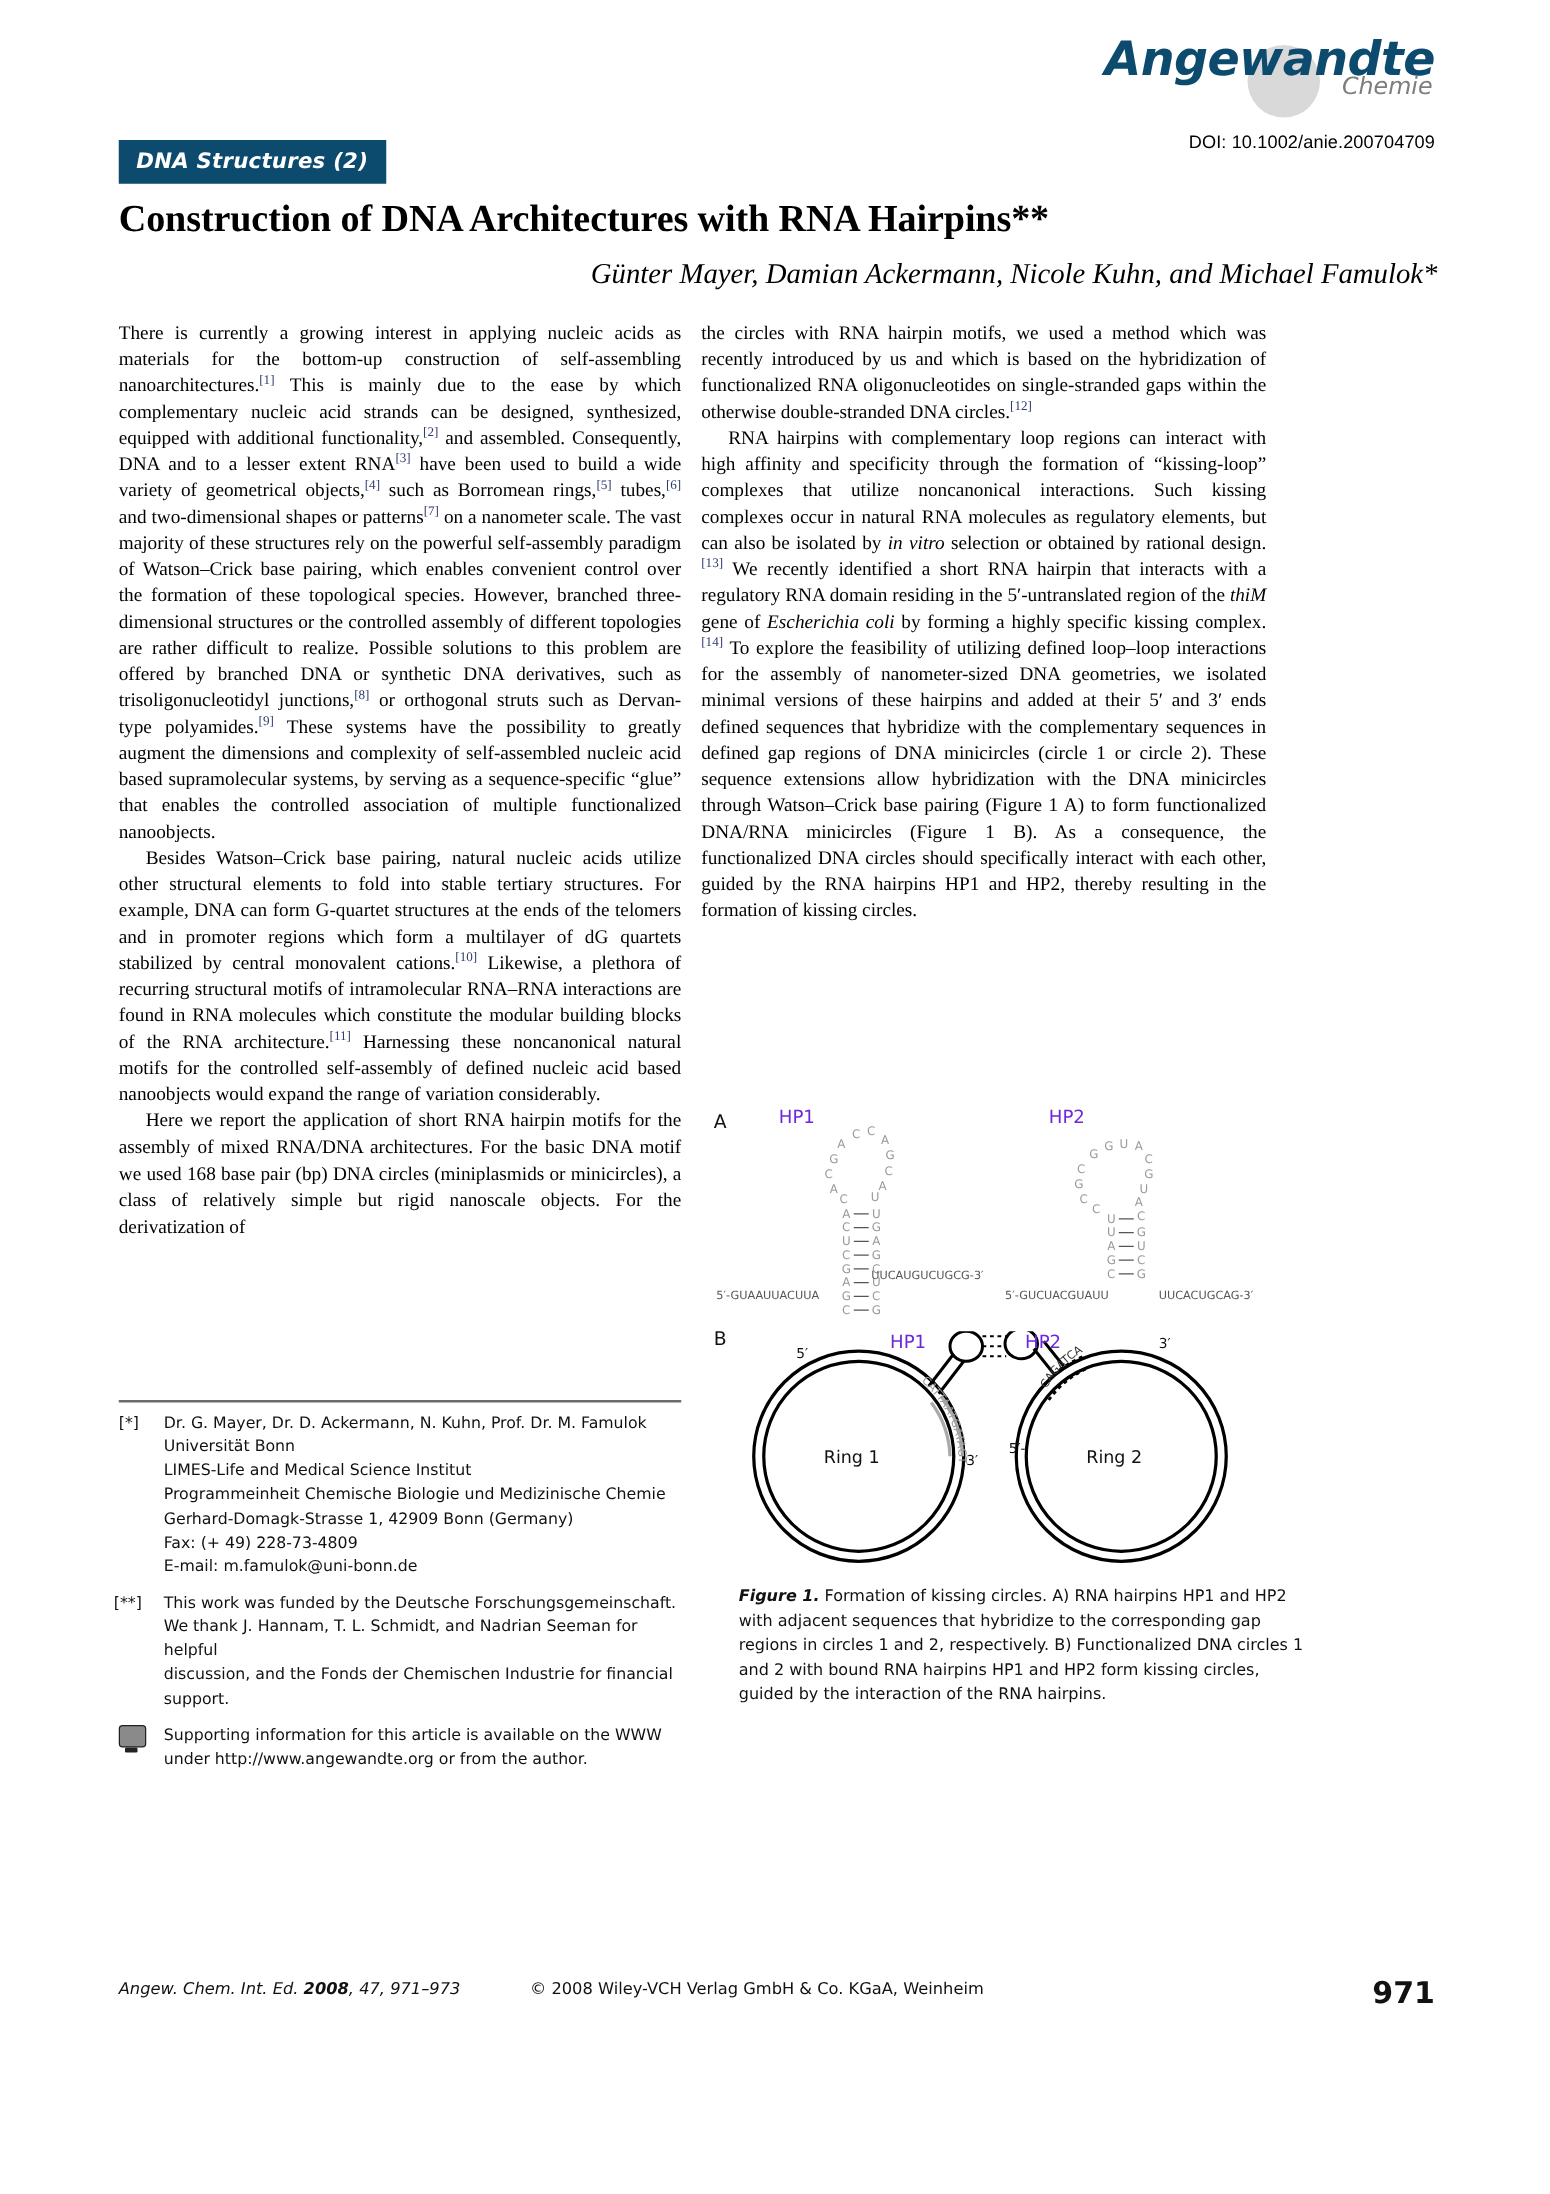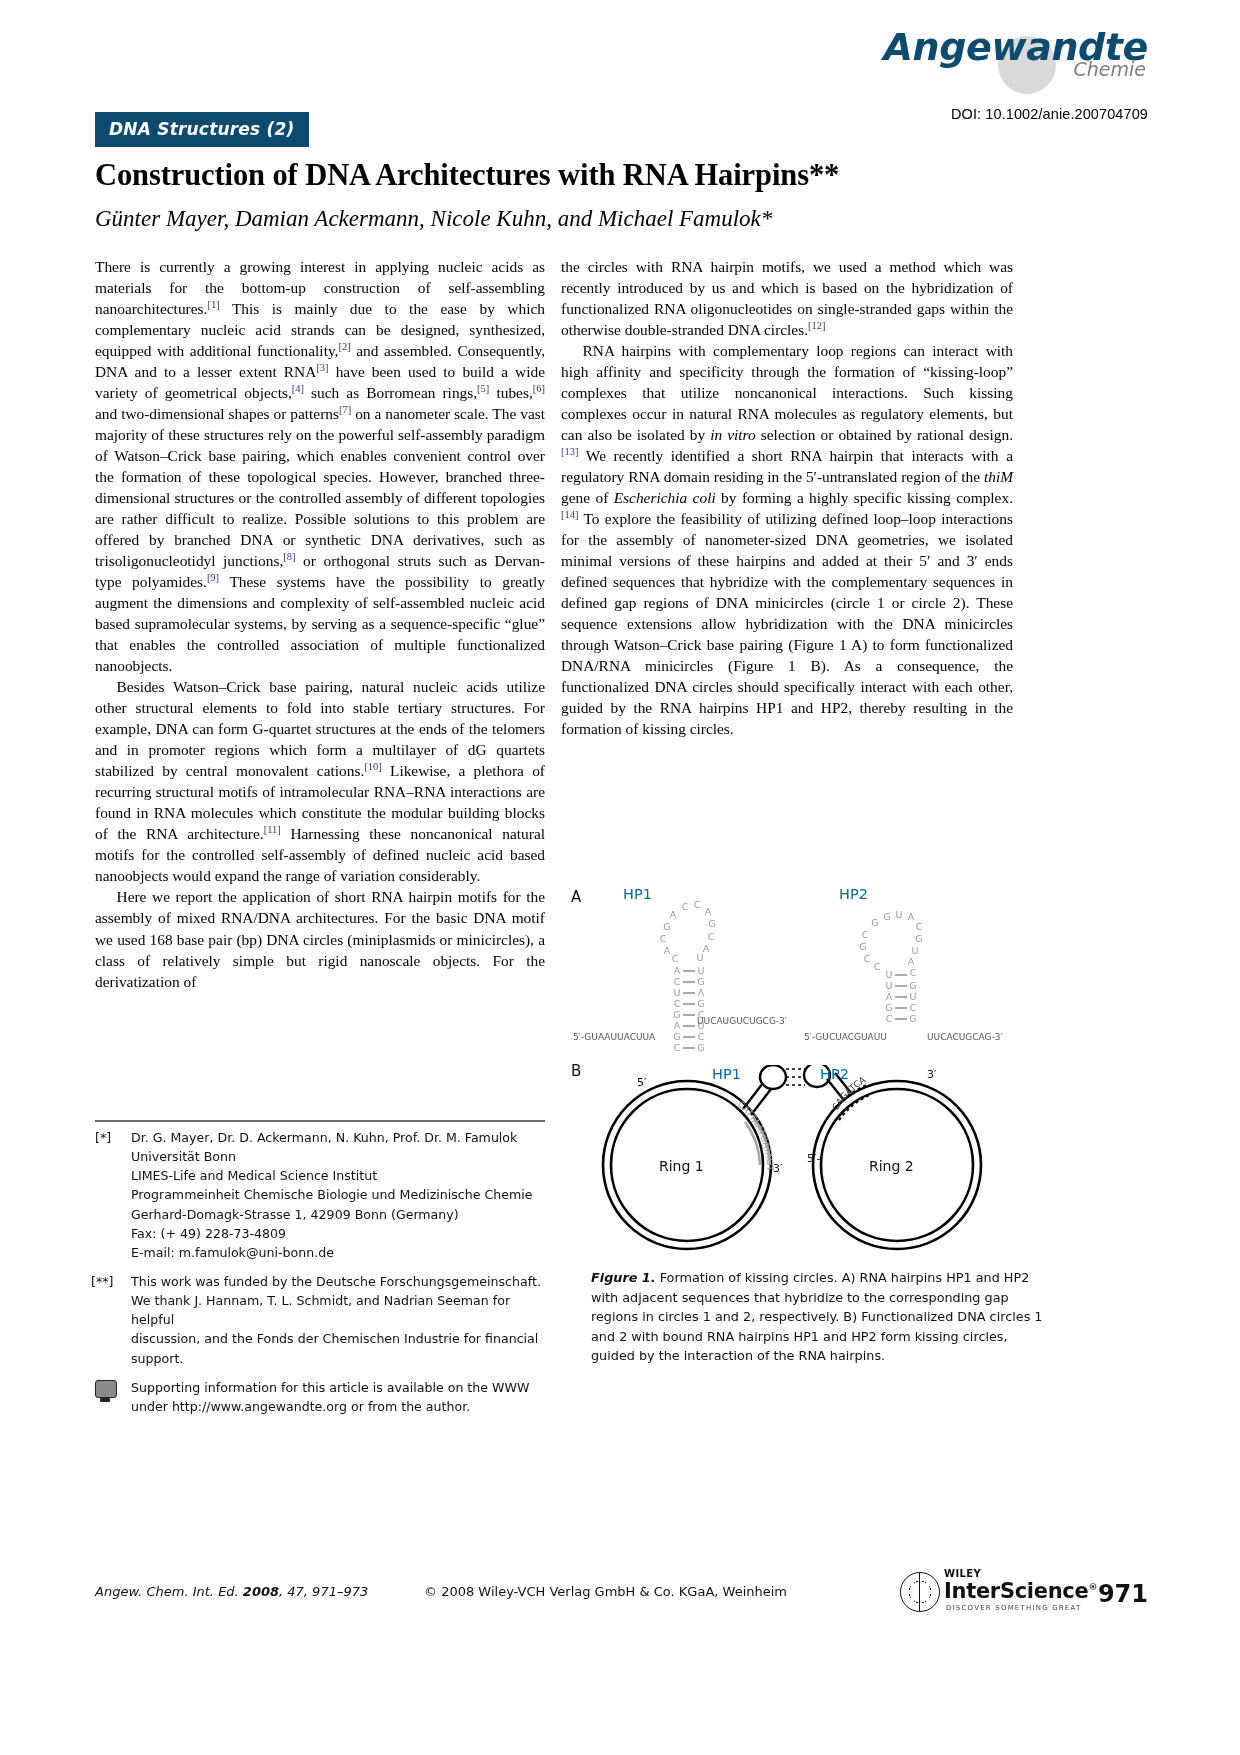--- a/index.html
+++ b/index.html
@@ -101,20 +101,21 @@
   }
   .article-authors {
     position: absolute;
     left: 95px;
     top: 205px;
     width: 1055px;
     font-family: "Liberation Serif", serif;
     font-style: italic;
     font-size: 23px;
     line-height: 1.2;
+    text-align: right;
   }
 
   
   .col {
     position: absolute;
     width: 450px;
     font-size: 15.4px;
     line-height: 1.365;
     text-align: justify;
     text-justify: inter-word;
@@ -201,21 +202,21 @@
   .fig-panel-label {
     position: absolute;
     font-family: "DejaVu Sans", sans-serif;
     font-size: 15px;
     color: #111;
   }
   .fig-hp-label {
     position: absolute;
     font-family: "DejaVu Sans", sans-serif;
     font-size: 14.5px;
-    color: #0369a1;
+    color: #6d28d9;
   }
   .fig-seq {
     position: absolute;
     font-family: "DejaVu Sans", sans-serif;
     font-size: 9px;
     color: #555;
     white-space: nowrap;
   }
   .fig-ring-label {
     position: absolute;
@@ -551,23 +552,17 @@
   </div>
 
   <div class="figure-caption">
     <span class="fig-num">Figure 1.</span><span> Formation of kissing circles. A) RNA hairpins HP1 and HP2 with adjacent sequences that hybridize to the corresponding gap regions in circles 1 and 2, respectively. B) Functionalized DNA circles 1 and 2 with bound RNA hairpins HP1 and HP2 form kissing circles, guided by the interaction of the RNA hairpins.</span>
   </div>
 
   <div class="footer">
     <div class="footer-cite"><span>Angew. Chem. Int. Ed. </span><b>2008</b><span>, 47, 971–973</span></div>
     <div class="footer-copy">© 2008 Wiley-VCH Verlag GmbH &amp; Co. KGaA, Weinheim</div>
 
-    <div class="interscience">
-      <div class="is-globe"></div>
-      <div class="is-wiley">WILEY</div>
-      <div class="is-name"><span>InterScience</span><span class="is-reg">®</span></div>
-      <div class="is-tag">DISCOVER SOMETHING GREAT</div>
-    </div>
 
     <div class="footer-pageno">971</div>
   </div>
 
 </div>
 
 </body></html>

